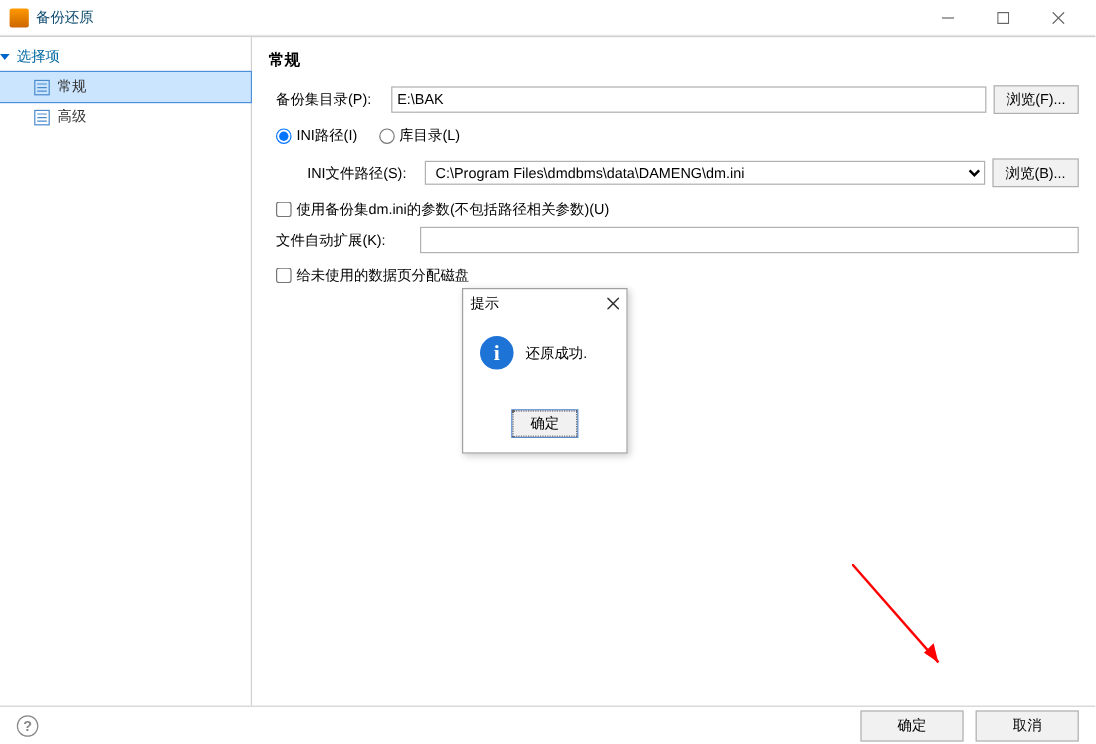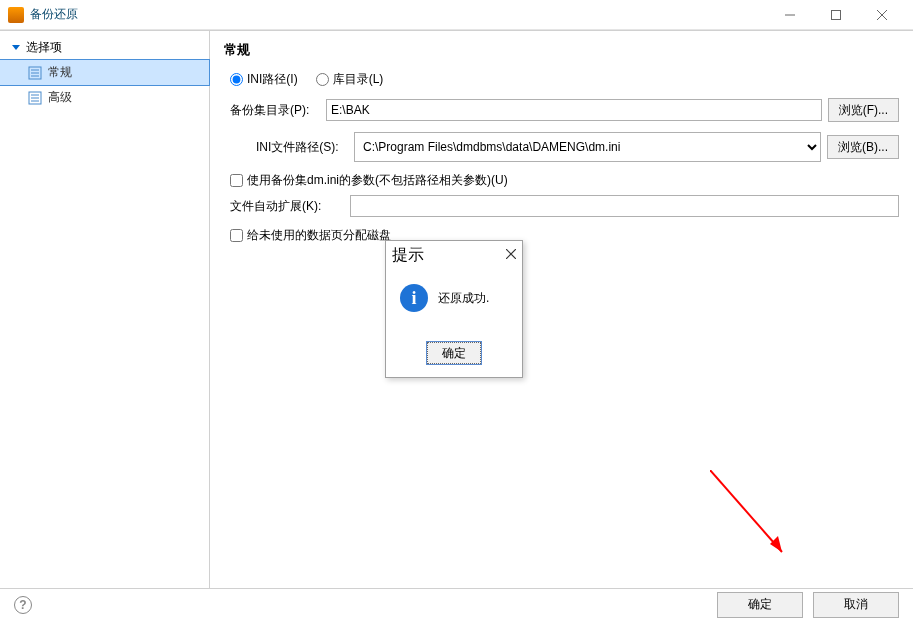--- a/index.html
+++ b/index.html
@@ -21,54 +21,54 @@
       background: #fff;
       border-bottom: 1px solid #e5e5e5;
     }
     .titlebar .icon { width: 16px; height: 16px; margin-right: 6px; display: inline-block; background: linear-gradient(#f90, #c60); border-radius: 2px; }
     .titlebar .title { font-size: 12px; color: #0c4a6e; }
     .winctrls { margin-left: auto; display: flex; }
     .winctrl { width: 46px; height: 30px; display: flex; align-items: center; justify-content: center; color: #666; }
     .winctrl svg { width: 10px; height: 10px; stroke: #666; fill: none; stroke-width: 1; }
     .container { display: flex; height: 558px; border-top: 1px solid #d0d0d0; }
     .sidebar { width: 210px; border-right: 1px solid #d0d0d0; background: #fff; padding: 4px 0; }
-    .tree-header { display: flex; align-items: center; color: #000000; padding: 4px 12px; }
+    .tree-header { display: flex; align-items: center; color: #0369a1; padding: 4px 0; }
     .tree-header .arrow { width: 0; height: 0; border-top: 5px solid #0066cc; border-left: 4px solid transparent; border-right: 4px solid transparent; margin-right: 6px; }
     .tree-item { display: flex; align-items: center; padding: 4px 8px 4px 28px; color: #333; }
     .tree-item.selected { background: #cce5ff; outline: 1px solid #4a90d9; }
     .tree-item .doc-icon { width: 14px; height: 14px; margin-right: 6px; }
     .main { flex: 1; padding: 10px 14px; position: relative; }
     .section-title { font-weight: bold; font-size: 13px; margin-bottom: 12px; }
     .row { display: flex; align-items: center; margin-bottom: 10px; }
     .row.indent { margin-left: 6px; }
     .radio-group { display: flex; gap: 18px; align-items: center; margin-left: 6px; }
     .label-fixed { width: 96px; text-align: left; }
     .label-fixed2 { width: 130px; text-align: left; padding-left: 32px; }
     label.opt { display: flex; align-items: center; gap: 4px; cursor: pointer; }
     input[type=radio], input[type=checkbox] { margin: 0; }
     input[type=text], select {
       flex: 1; height: 22px; border: 1px solid #b0b0b0; padding: 0 4px; font-size: 12px; background: #fff;
     }
-    select { height: 30px; }
+    select { height: 20px; }
     .btn { height: 24px; min-width: 64px; padding: 0 10px; background: #f1f1f1; border: 1px solid #b0b0b0; font-size: 12px; cursor: pointer; }
     .footer { position: absolute; bottom: 0; left: 0; right: 0; height: 32px; padding: 0 14px; display: flex; align-items: center; border-top: 1px solid #d0d0d0; background: #fff; }
     .help-icon { width: 18px; height: 18px; border: 1px solid #888; border-radius: 50%; display:flex;align-items:center;justify-content:center; color:#888; font-weight:bold; font-size:12px; cursor:pointer; }
     .footer .actions { margin-left: auto; display: flex; gap: 10px; }
     .footer .btn-main { width: 86px; height: 26px; }
     .checkbox-row { display: flex; align-items: center; gap: 4px; margin: 6px 0 0 6px; }
     .dialog {
       position: absolute;
       left: 385px; top: 240px;
       width: 138px; height: 138px;
       background: #fff;
       border: 1px solid #a0a0a0;
       box-shadow: 2px 2px 6px rgba(0,0,0,0.2);
       display: flex; flex-direction: column;
     }
-    .dialog .dlg-title { display:flex; align-items:flex-start; padding: 4px 6px; font-size:16px; }
+    .dialog .dlg-title { display:flex; align-items:center; padding: 4px 6px; font-size:12px; }
     .dialog .dlg-close { margin-left:auto; cursor:pointer; }
     .dialog .dlg-body { flex:1; display:flex; align-items:flex-start; gap:10px; padding: 14px 12px 4px 14px; }
     .info-badge { width:28px;height:28px;border-radius:50%;background:#1e73d6;color:#fff;display:flex;align-items:center;justify-content:center;font-weight:bold;font-size:18px;font-family:Georgia,serif;}
     .dialog .dlg-foot { display:flex;justify-content:center; padding:8px 0 12px; }
     .dlg-foot .btn { min-width:56px; outline: 1px dotted #666; outline-offset:-2px; border-color:#5a8bd0; }
 
     .arrow-anno {
       position: absolute;
       left: 710px; top: 470px;
       width: 100px; height: 100px;
@@ -123,35 +123,35 @@
           <line x1="3" y1="10" x2="11" y2="10" stroke="#4a8bcc"></line>
         </svg>
       <span>高级</span>
     </div>
   </div>
 
   <div class="main">
     <div class="section-title">常规</div>
 
 
-    <div class="row radio-group">
-      <label class="opt">
-          <input type="radio" name="pm" checked="" style="">
-          <span>INI路径(I)</span>
-        </label>
-      <label class="opt">
-          <input type="radio" name="pm" style="">
-          <span>库目录(L)</span>
-        </label>
-    </div>
-
     <div class="row indent">
       <span class="label-fixed">备份集目录(P):</span>
       <input type="text" value="E:\BAK" style="">
       <button class="btn" style="margin-left:6px">浏览(F)...</button>
+    </div>
+
+    <div class="row radio-group">
+      <label class="opt">
+          <input type="radio" name="pm" checked="" style="">
+          <span>INI路径(I)</span>
+        </label>
+      <label class="opt">
+          <input type="radio" name="pm" style="">
+          <span>库目录(L)</span>
+        </label>
     </div>
 
     <div class="row">
       <span class="label-fixed2">INI文件路径(S):</span>
       <select>
         <option>C:\Program Files\dmdbms\data\DAMENG\dm.ini</option>
       </select>
       <button class="btn" style="margin-left:6px">浏览(B)...</button>
     </div>
 

